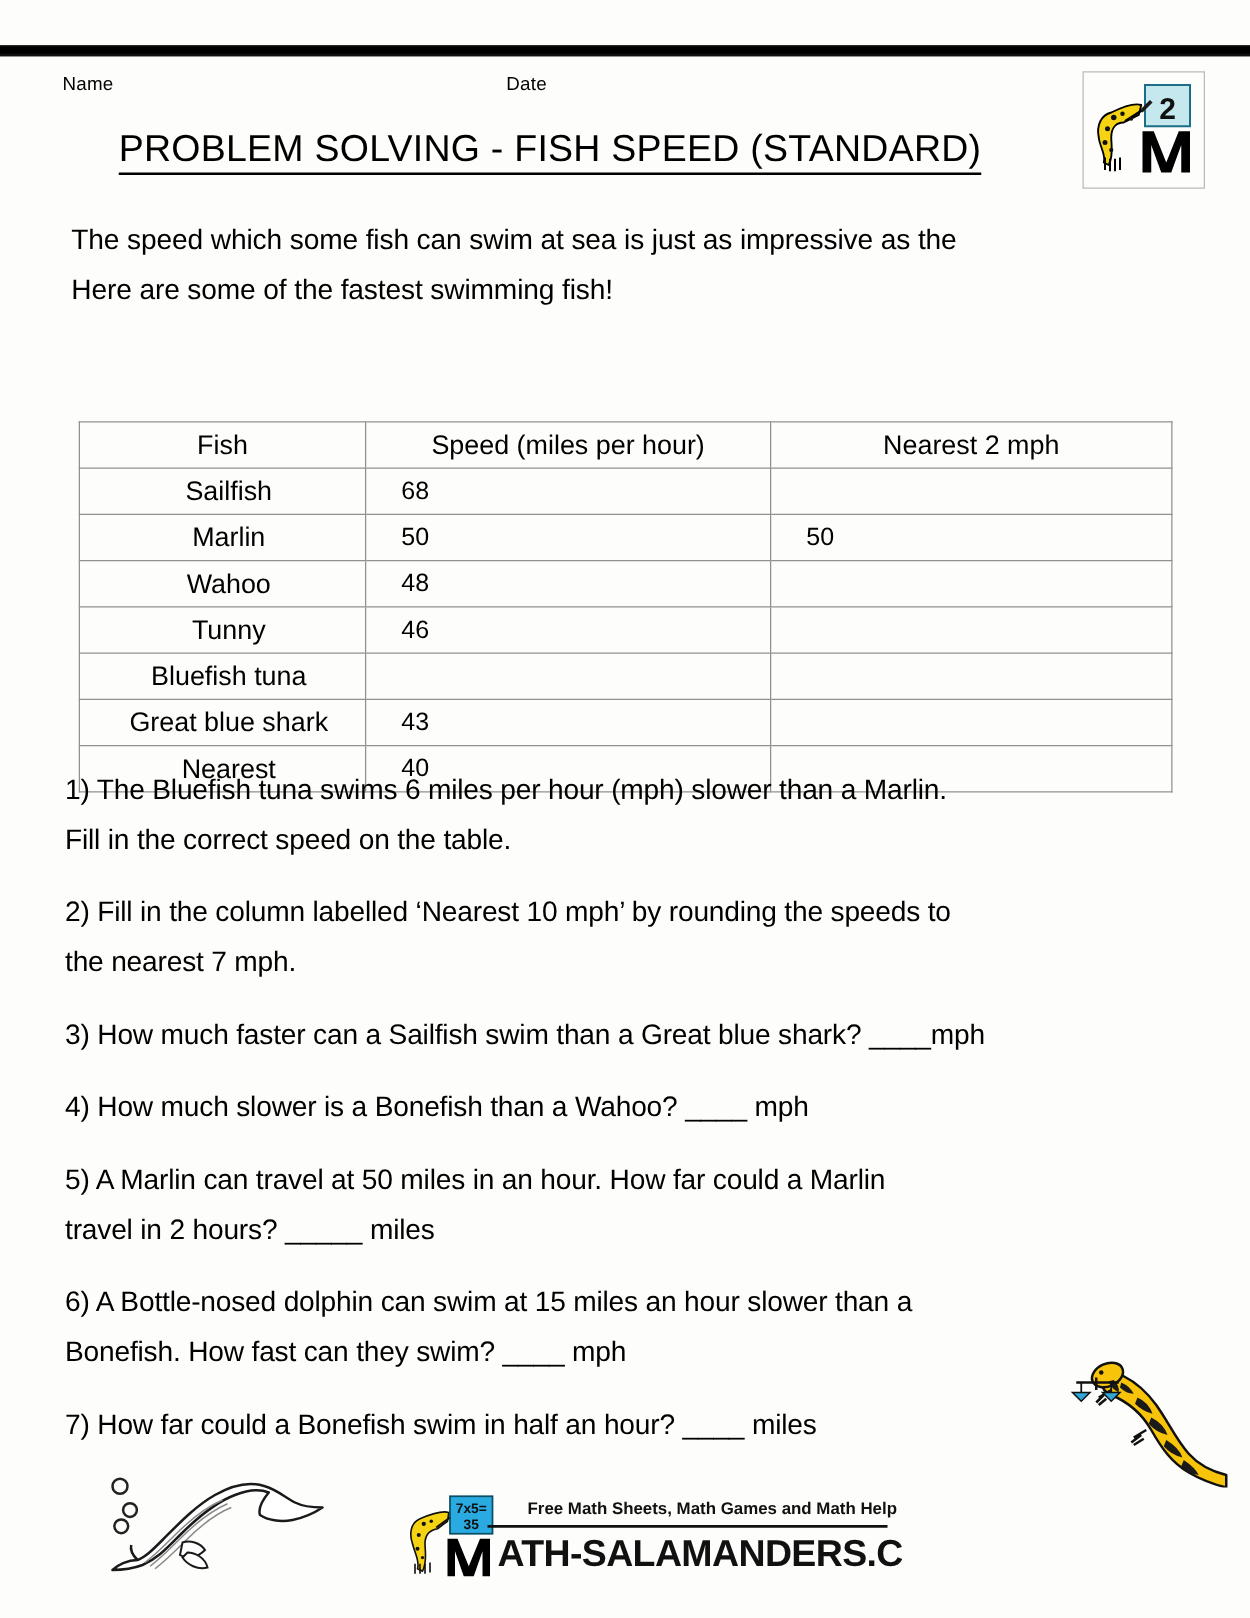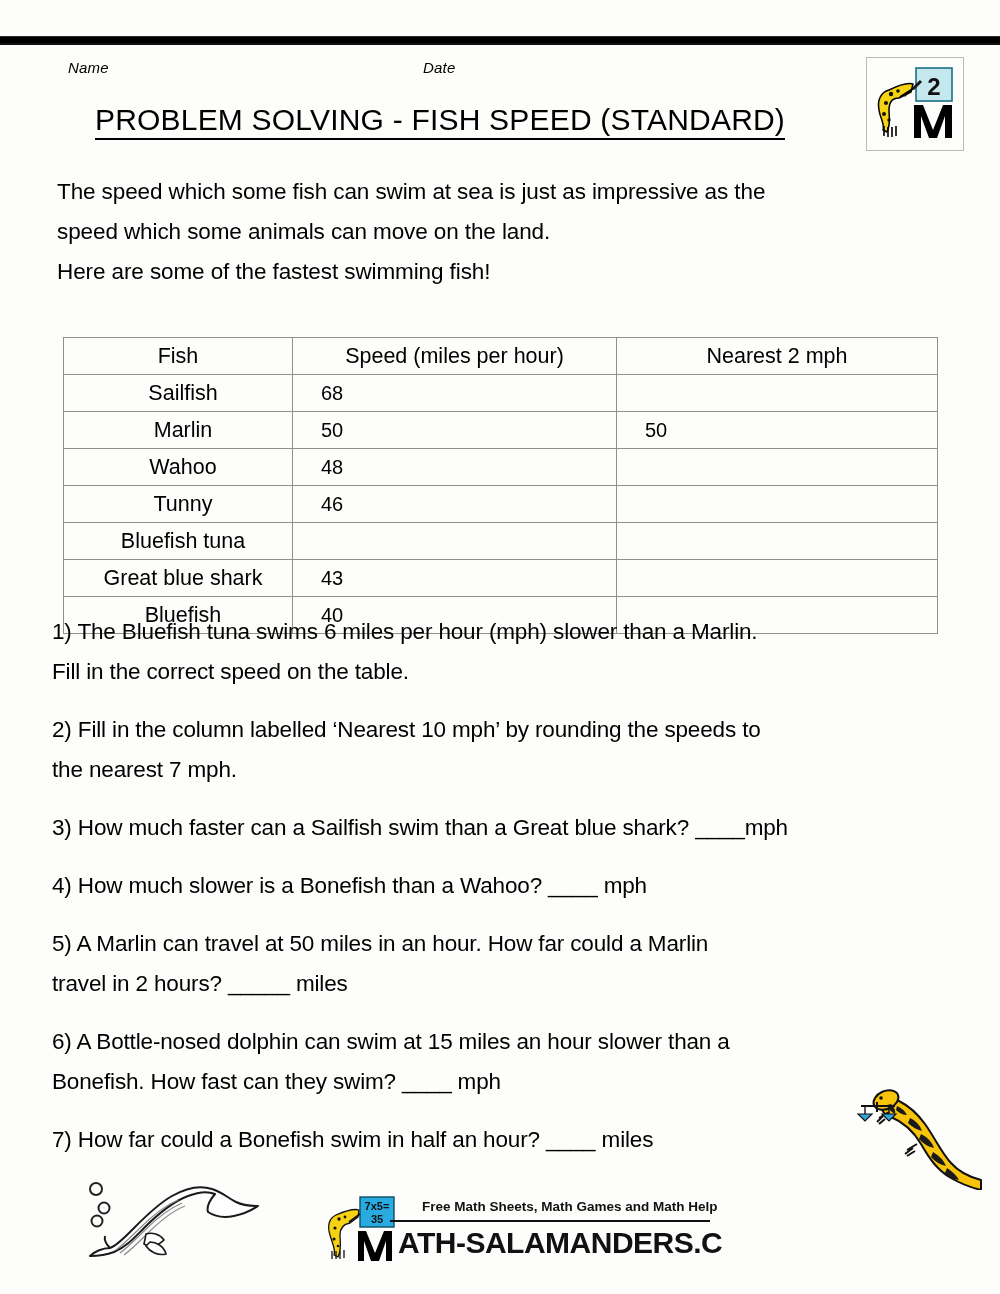--- a/index.html
+++ b/index.html
@@ -25,24 +25,23 @@
     height: 6px;
     background: #000;
     border-top: 1px solid #2a2a2a;
     border-bottom: 2px solid #111;
   }
 
   
   .namedate {
     position: absolute;
     top: 58px;
-    left: 68px;
+    left: 50px;
     width: 800px;
     height: 22px;
-    font-style: italic;
   }
   .namedate .lbl {
     position: absolute;
     font-size: 15px;
     line-height: 20px;
     letter-spacing: .2px;
     white-space: nowrap;
   }
   .lbl-name { left: 0; }
   .lbl-date { left: 355px; }
@@ -197,21 +196,20 @@
     <circle cx="38" cy="37" r="1.5" fill="#111"></circle>
   </svg>
 </div>
 
 <div class="title">
   <span>PROBLEM SOLVING - FISH SPEED (STANDARD)</span>
 </div>
 
 <div class="intro">
   <div>The speed which some fish can swim at sea is just as impressive as the</div>
-  <div>speed which some animals can move on the land.</div>
   <div>Here are some of the fastest swimming fish!</div>
 </div>
 
 <table class="fish-table">
   <thead>
     <tr>
       <td class="c-fish">Fish</td>
       <td class="c-speed">Speed (miles per hour)</td>
       <td class="c-round">Nearest 2 mph</td>
     </tr>
@@ -241,21 +239,21 @@
       <td class="name-cell">Bluefish tuna</td>
       <td class="num-cell"></td>
       <td class="num-cell"></td>
     </tr>
     <tr>
       <td class="name-cell">Great blue shark</td>
       <td class="num-cell">43</td>
       <td class="num-cell"></td>
     </tr>
     <tr>
-      <td class="name-cell">Bluefish</td>
+      <td class="name-cell">Nearest</td>
       <td class="num-cell">40</td>
       <td class="num-cell"></td>
     </tr>
   </tbody>
 </table>
 
 <div class="questions">
   <div class="q">
     <div class="line">1) The Bluefish tuna swims 6 miles per hour (mph) slower than a Marlin.</div>
     <div class="line">Fill in the correct speed on the table.</div>

